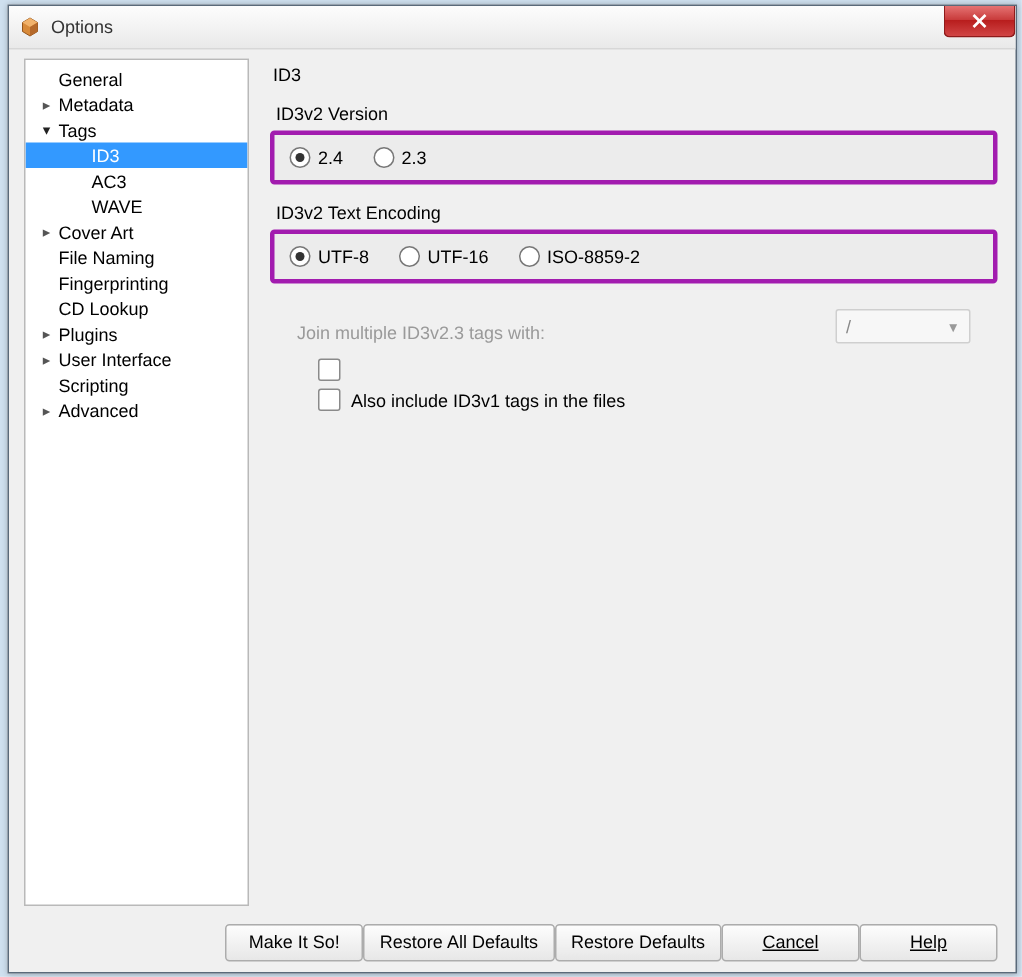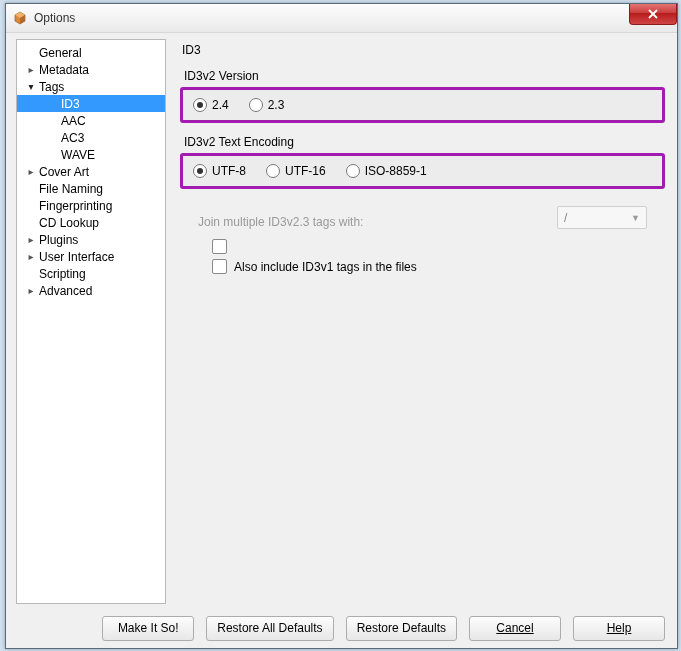--- a/index.html
+++ b/index.html
@@ -160,21 +160,21 @@
     border-radius: 2px;
   }
 
   .footer {
     position: absolute;
     left: 0; right: 0; bottom: 0;
     height: 40px;
     display: flex;
     align-items: center;
     justify-content: flex-end;
-    gap: 12px;
+    gap: 0;
     padding: 0 12px;
   }
   .btn {
     height: 23px;
     min-width: 70px;
     padding: 0 10px;
     border: 1px solid #acacac;
     background: linear-gradient(#fdfdfd,#e7e7e7);
     border-radius: 3px;
     display: inline-flex;
@@ -220,24 +220,20 @@
         <div class="nav-item level1 has-arrow expanded">
           <span class="arrow">▾</span>
           <span class="lbl">Tags</span>
         </div>
         <div class="nav-item level2 selected">
           <span class="arrow">▸</span>
           <span class="lbl">ID3</span>
         </div>
         <div class="nav-item level2">
           <span class="arrow">▸</span>
-          <span class="lbl">AAC</span>
-        </div>
-        <div class="nav-item level2">
-          <span class="arrow">▸</span>
           <span class="lbl">AC3</span>
         </div>
         <div class="nav-item level2">
           <span class="arrow">▸</span>
           <span class="lbl">WAVE</span>
         </div>
         <div class="nav-item level1 has-arrow">
           <span class="arrow">▸</span>
           <span class="lbl">Cover Art</span>
         </div>
@@ -297,21 +293,21 @@
               <span class="radio checked">
                 <span class="dot"></span>
                 <span>UTF-8</span>
               </span>
               <span class="radio">
                 <span class="dot"></span>
                 <span>UTF-16</span>
               </span>
               <span class="radio">
                 <span class="dot"></span>
-                <span>ISO-8859-1</span>
+                <span>ISO-8859-2</span>
               </span>
             </div>
         </div>
       </div>
 
       <div class="row disabled">
         <span>Join multiple ID3v2.3 tags with:</span>
         <span class="spacer"></span>
         <div class="combo">
           <span>/</span>

